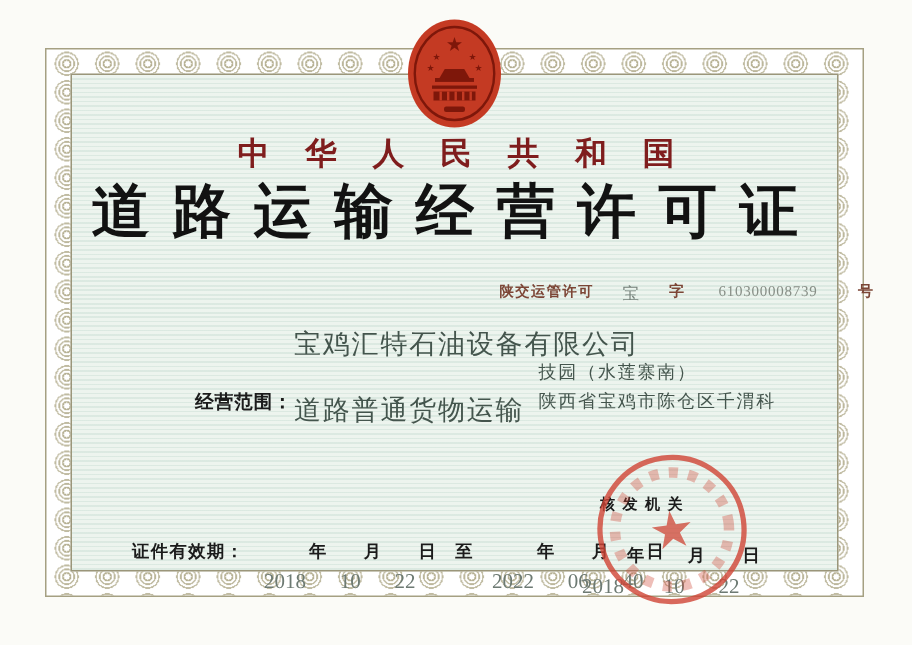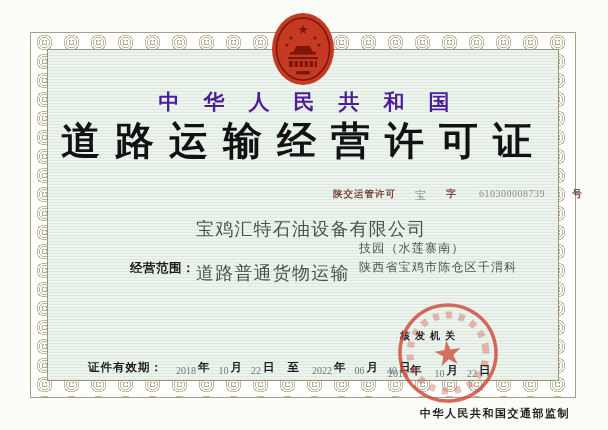--- a/index.html
+++ b/index.html
@@ -30,21 +30,21 @@
     background-image:repeating-linear-gradient(0deg, rgba(150,190,175,.20) 0 1px, rgba(0,0,0,0) 1px 3px);
     border:1px solid #9b967a;
     box-sizing:border-box;
   }
   
   .emblem{position:absolute;left:270px;top:11px;width:66px;height:76px;z-index:6;}
   
   .country{
     position:absolute;left:0;right:0;top:88px;text-align:center;z-index:5;
     font-family:"Liberation Serif","DejaVu Serif",serif;font-weight:700;
-    font-size:21px;color:#4c1d95;
+    font-size:21px;color:#7f1d1d;
   }
   .country span{letter-spacing:24px;margin-right:-24px;}
   .main-title{
     position:absolute;left:0;right:15px;top:114px;text-align:center;z-index:5;
     font-family:"Liberation Serif","DejaVu Serif",serif;font-weight:700;
     font-size:39px;color:#121212;
   }
   .main-title span{letter-spacing:15px;margin-right:-15px;}
   
   .license-line{
@@ -72,21 +72,21 @@
   .addr-label{left:360px;top:216px;}
   .addr-lines{left:359px;top:239px;line-height:19px;font-size:12px;}
   .scope-label{left:130px;top:260px;}
   .scope-value{left:196px;top:261px;}
   
   .dateline{
     position:absolute;z-index:6;display:flex;align-items:baseline;white-space:nowrap;
     font-size:11.5px;color:#1b1b1b;
   }
   .dateline .dl-label{font-weight:700;letter-spacing:1px;}
-  .dateline .n{font-size:10px;color:#6d7a73;position:relative;top:3px;font-family:"Liberation Serif",serif;}
+  .dateline .n{font-size:14px;color:#6d7a73;position:relative;top:21px;font-family:"Liberation Serif",serif;}
   .dateline .u{font-weight:700;margin-left:2px;}
   .dateline .gap-s{margin-left:9px;}
   .dateline .gap-m{margin-left:13px;}
   .dateline .to{font-weight:700;margin-left:13px;}
   .validity{left:88px;top:360px;}
   .issuer-date{left:388px;top:363px;}
   .issuer-label{
     position:absolute;left:400px;top:329px;z-index:6;
     font-weight:700;font-size:10px;color:#1b1b1b;letter-spacing:5px;
   }
@@ -173,15 +173,14 @@
     <span class="n gap-s">22</span>
     <span class="u">日</span>
   </div>
 
   <svg class="stamp" viewBox="0 0 108 108" aria-hidden="true">
     <circle cx="54" cy="54" r="48" fill="none" stroke="#cf4434" stroke-width="3.5" opacity="0.8"></circle>
     <circle cx="54" cy="54" r="38" fill="none" stroke="#cf4434" stroke-width="7" stroke-dasharray="6 7" opacity="0.35"></circle>
     <text x="54" y="66" font-size="34" text-anchor="middle" fill="#cf4434" opacity="0.75">★</text>
   </svg>
 
-  <div class="footer">中华人民共和国交通部监制</div>
 
 </div>
 
 </body></html>

